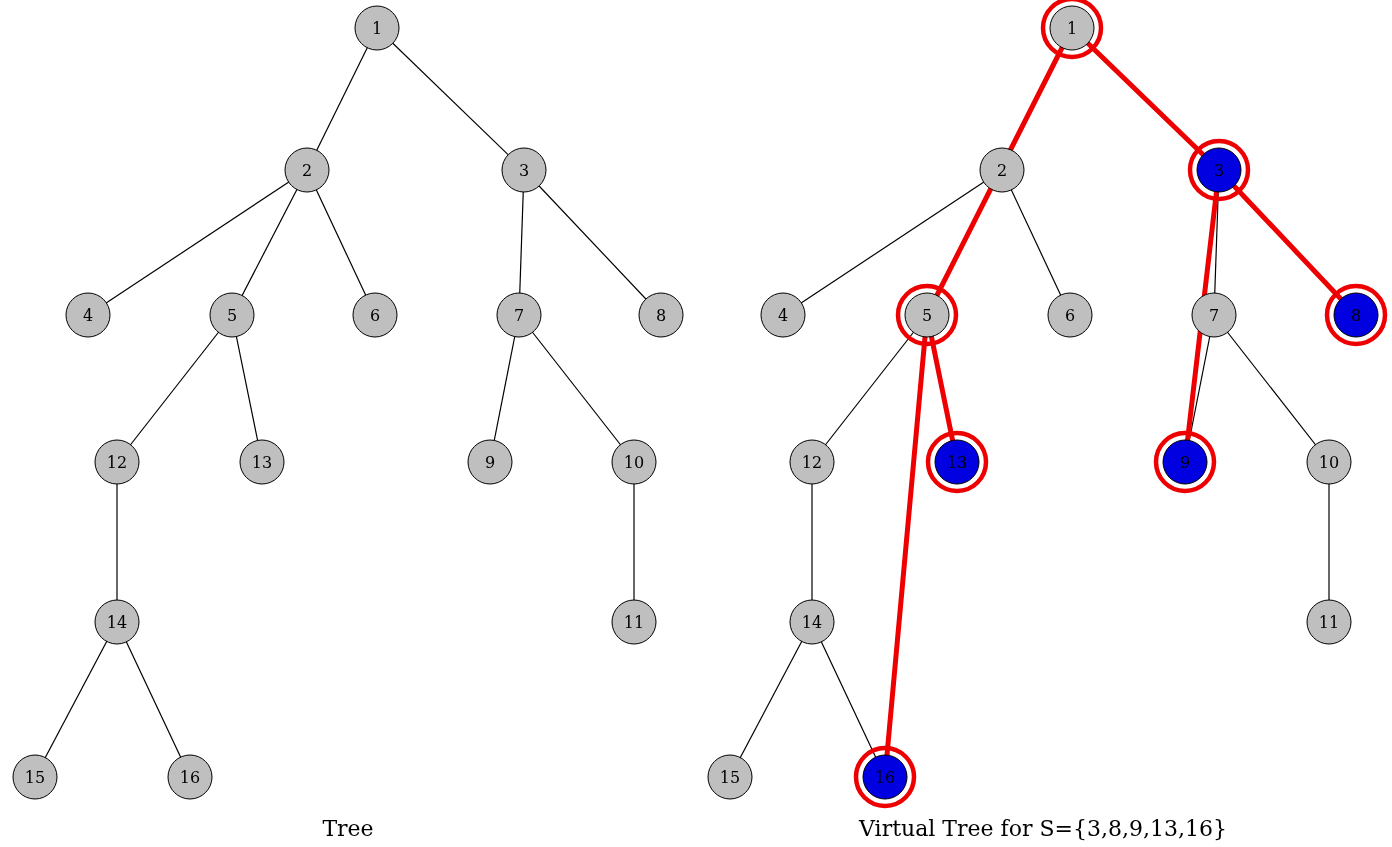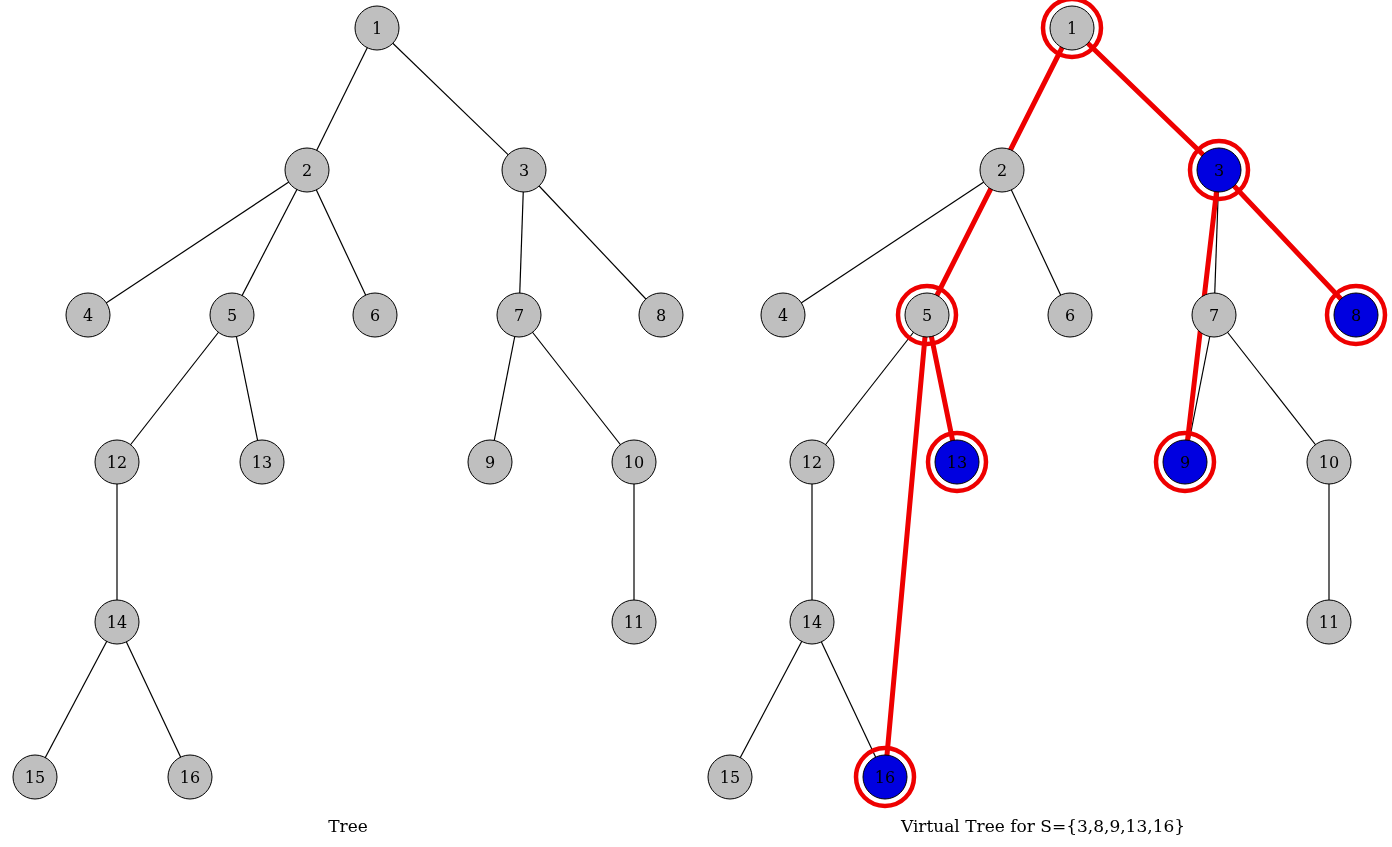--- a/index.html
+++ b/index.html
@@ -17,21 +17,21 @@
   }
   svg {
     position: absolute;
     left: 0;
     top: 0;
     display: block;
   }
   .caption {
     position: absolute;
     transform: translateX(-50%);
-    font-size: 17px;
+    font-size: 22px;
     color: #000000;
     white-space: nowrap;
     font-family: "DejaVu Serif", "Liberation Serif", serif;
   }
   text {
     font-family: "DejaVu Serif", "Liberation Serif", serif;
     fill: #000000;
   }
 </style>
 </head>

